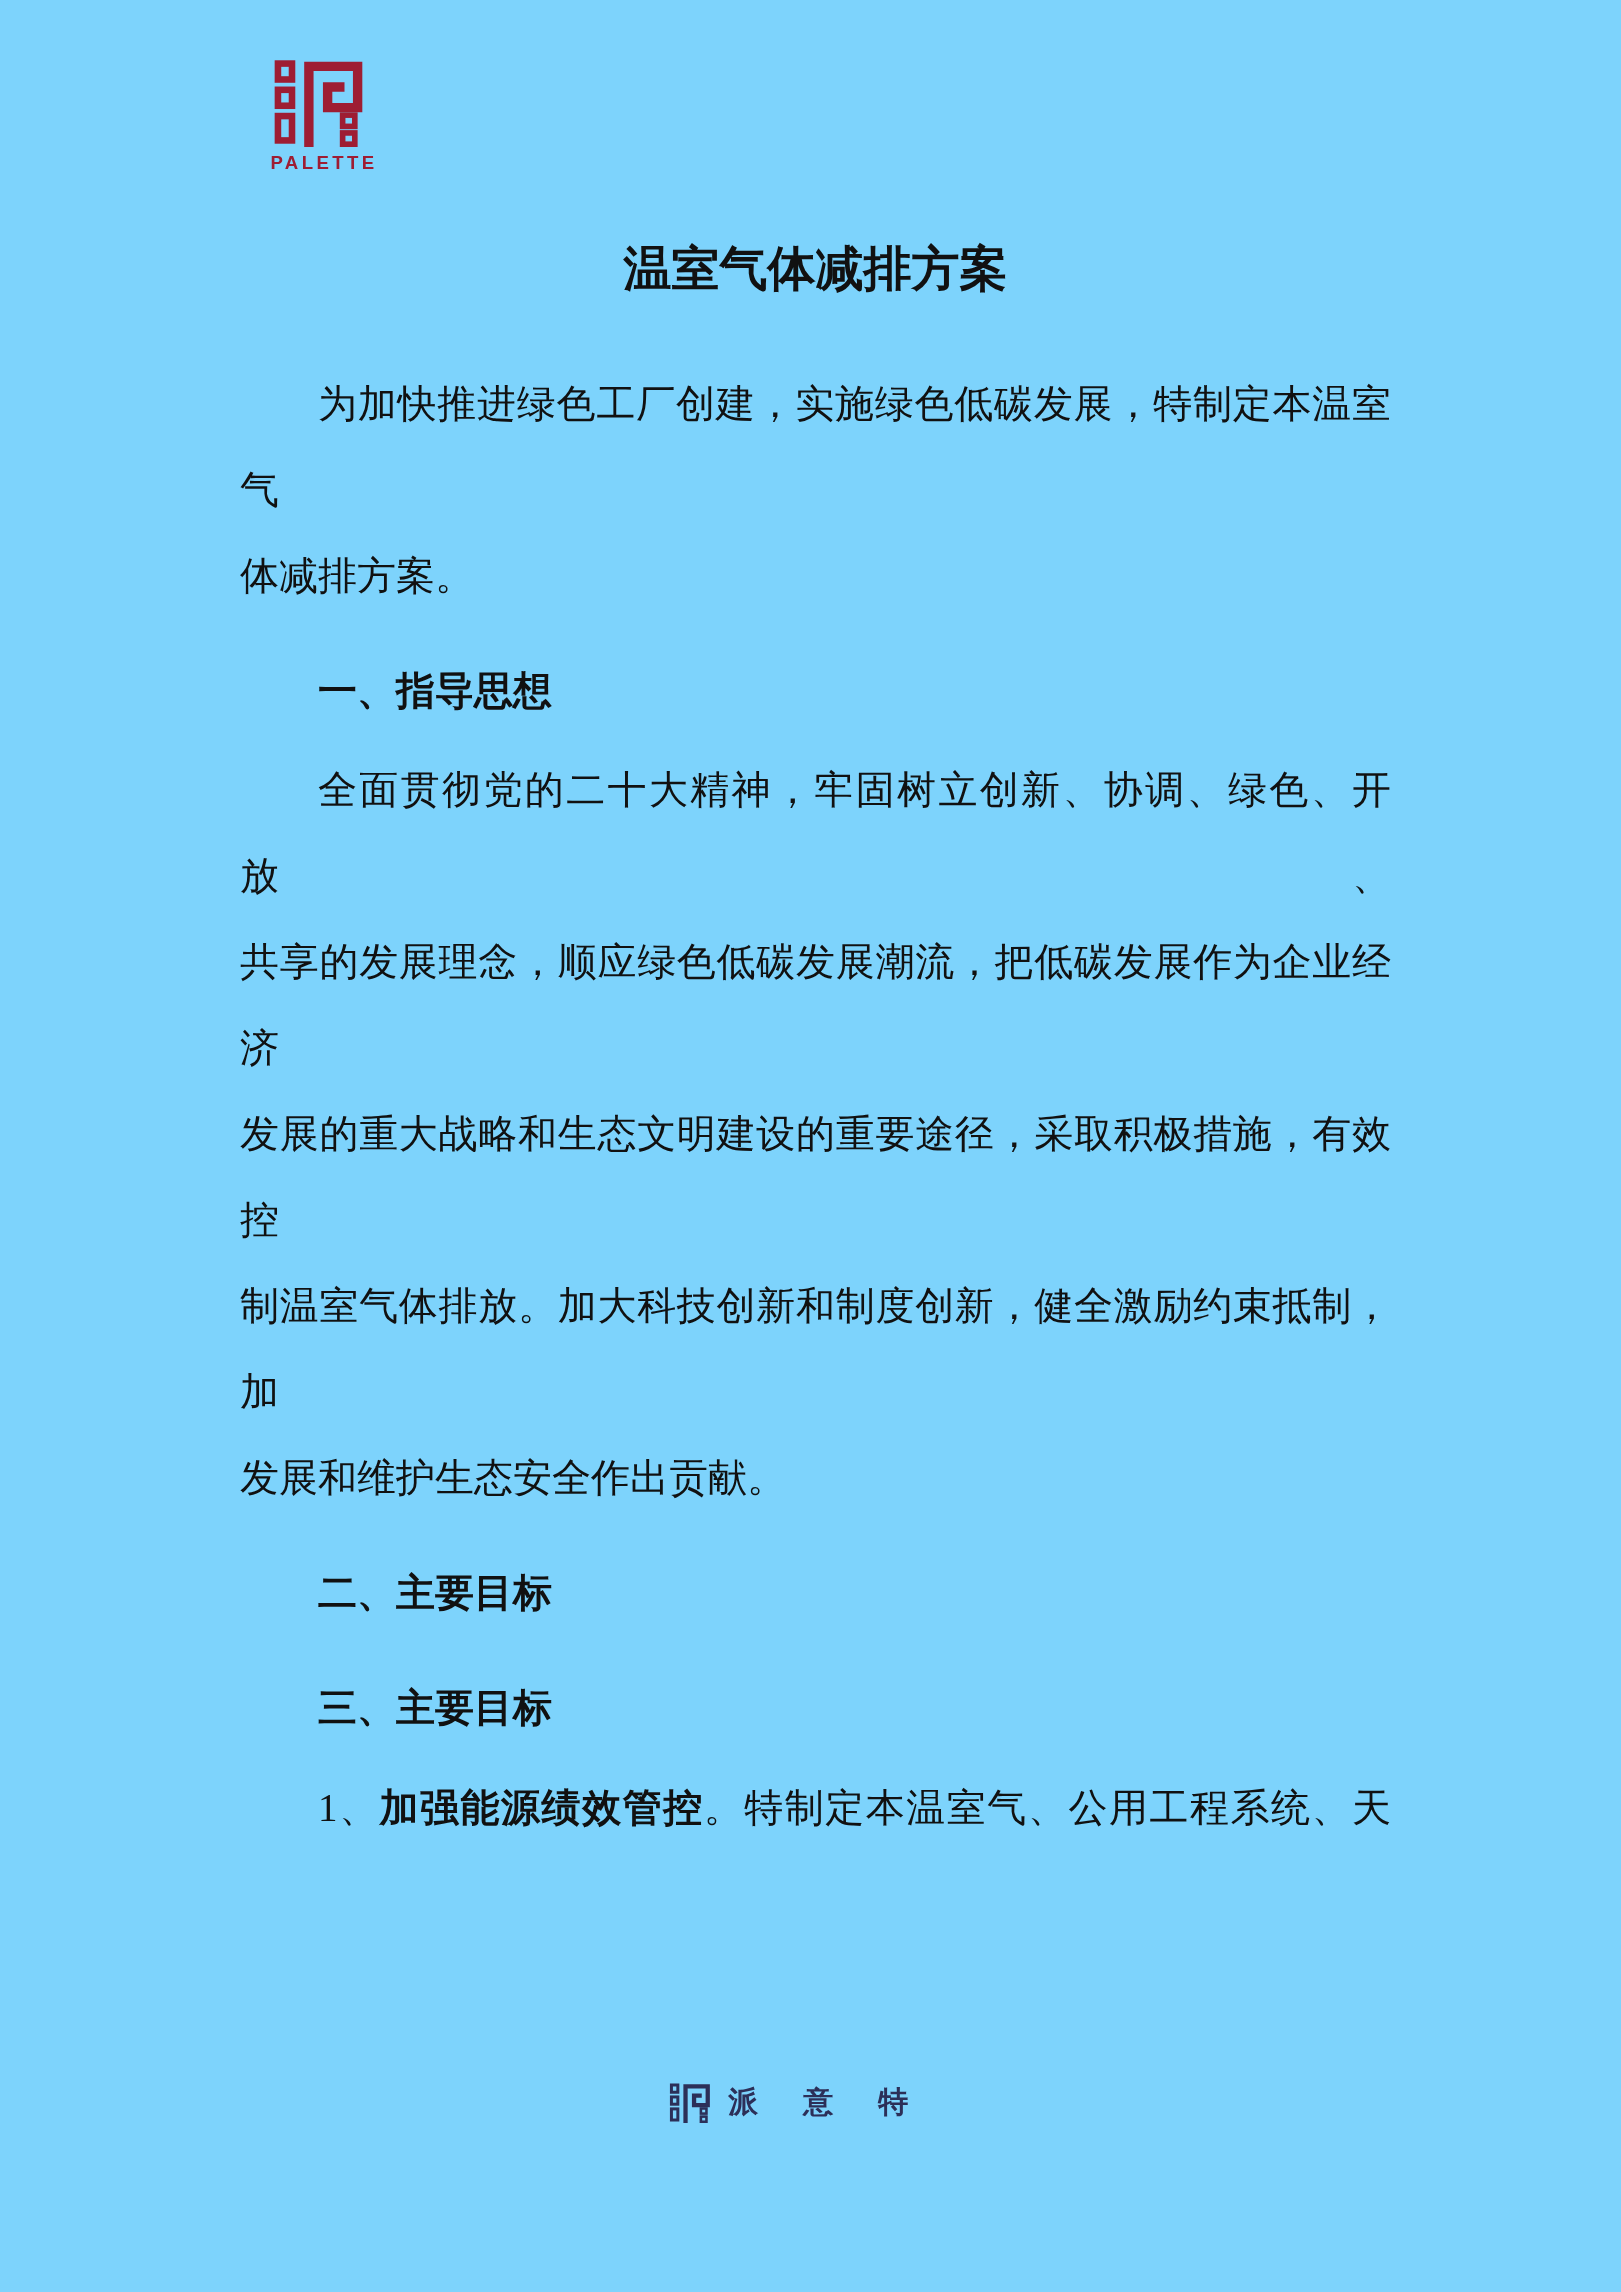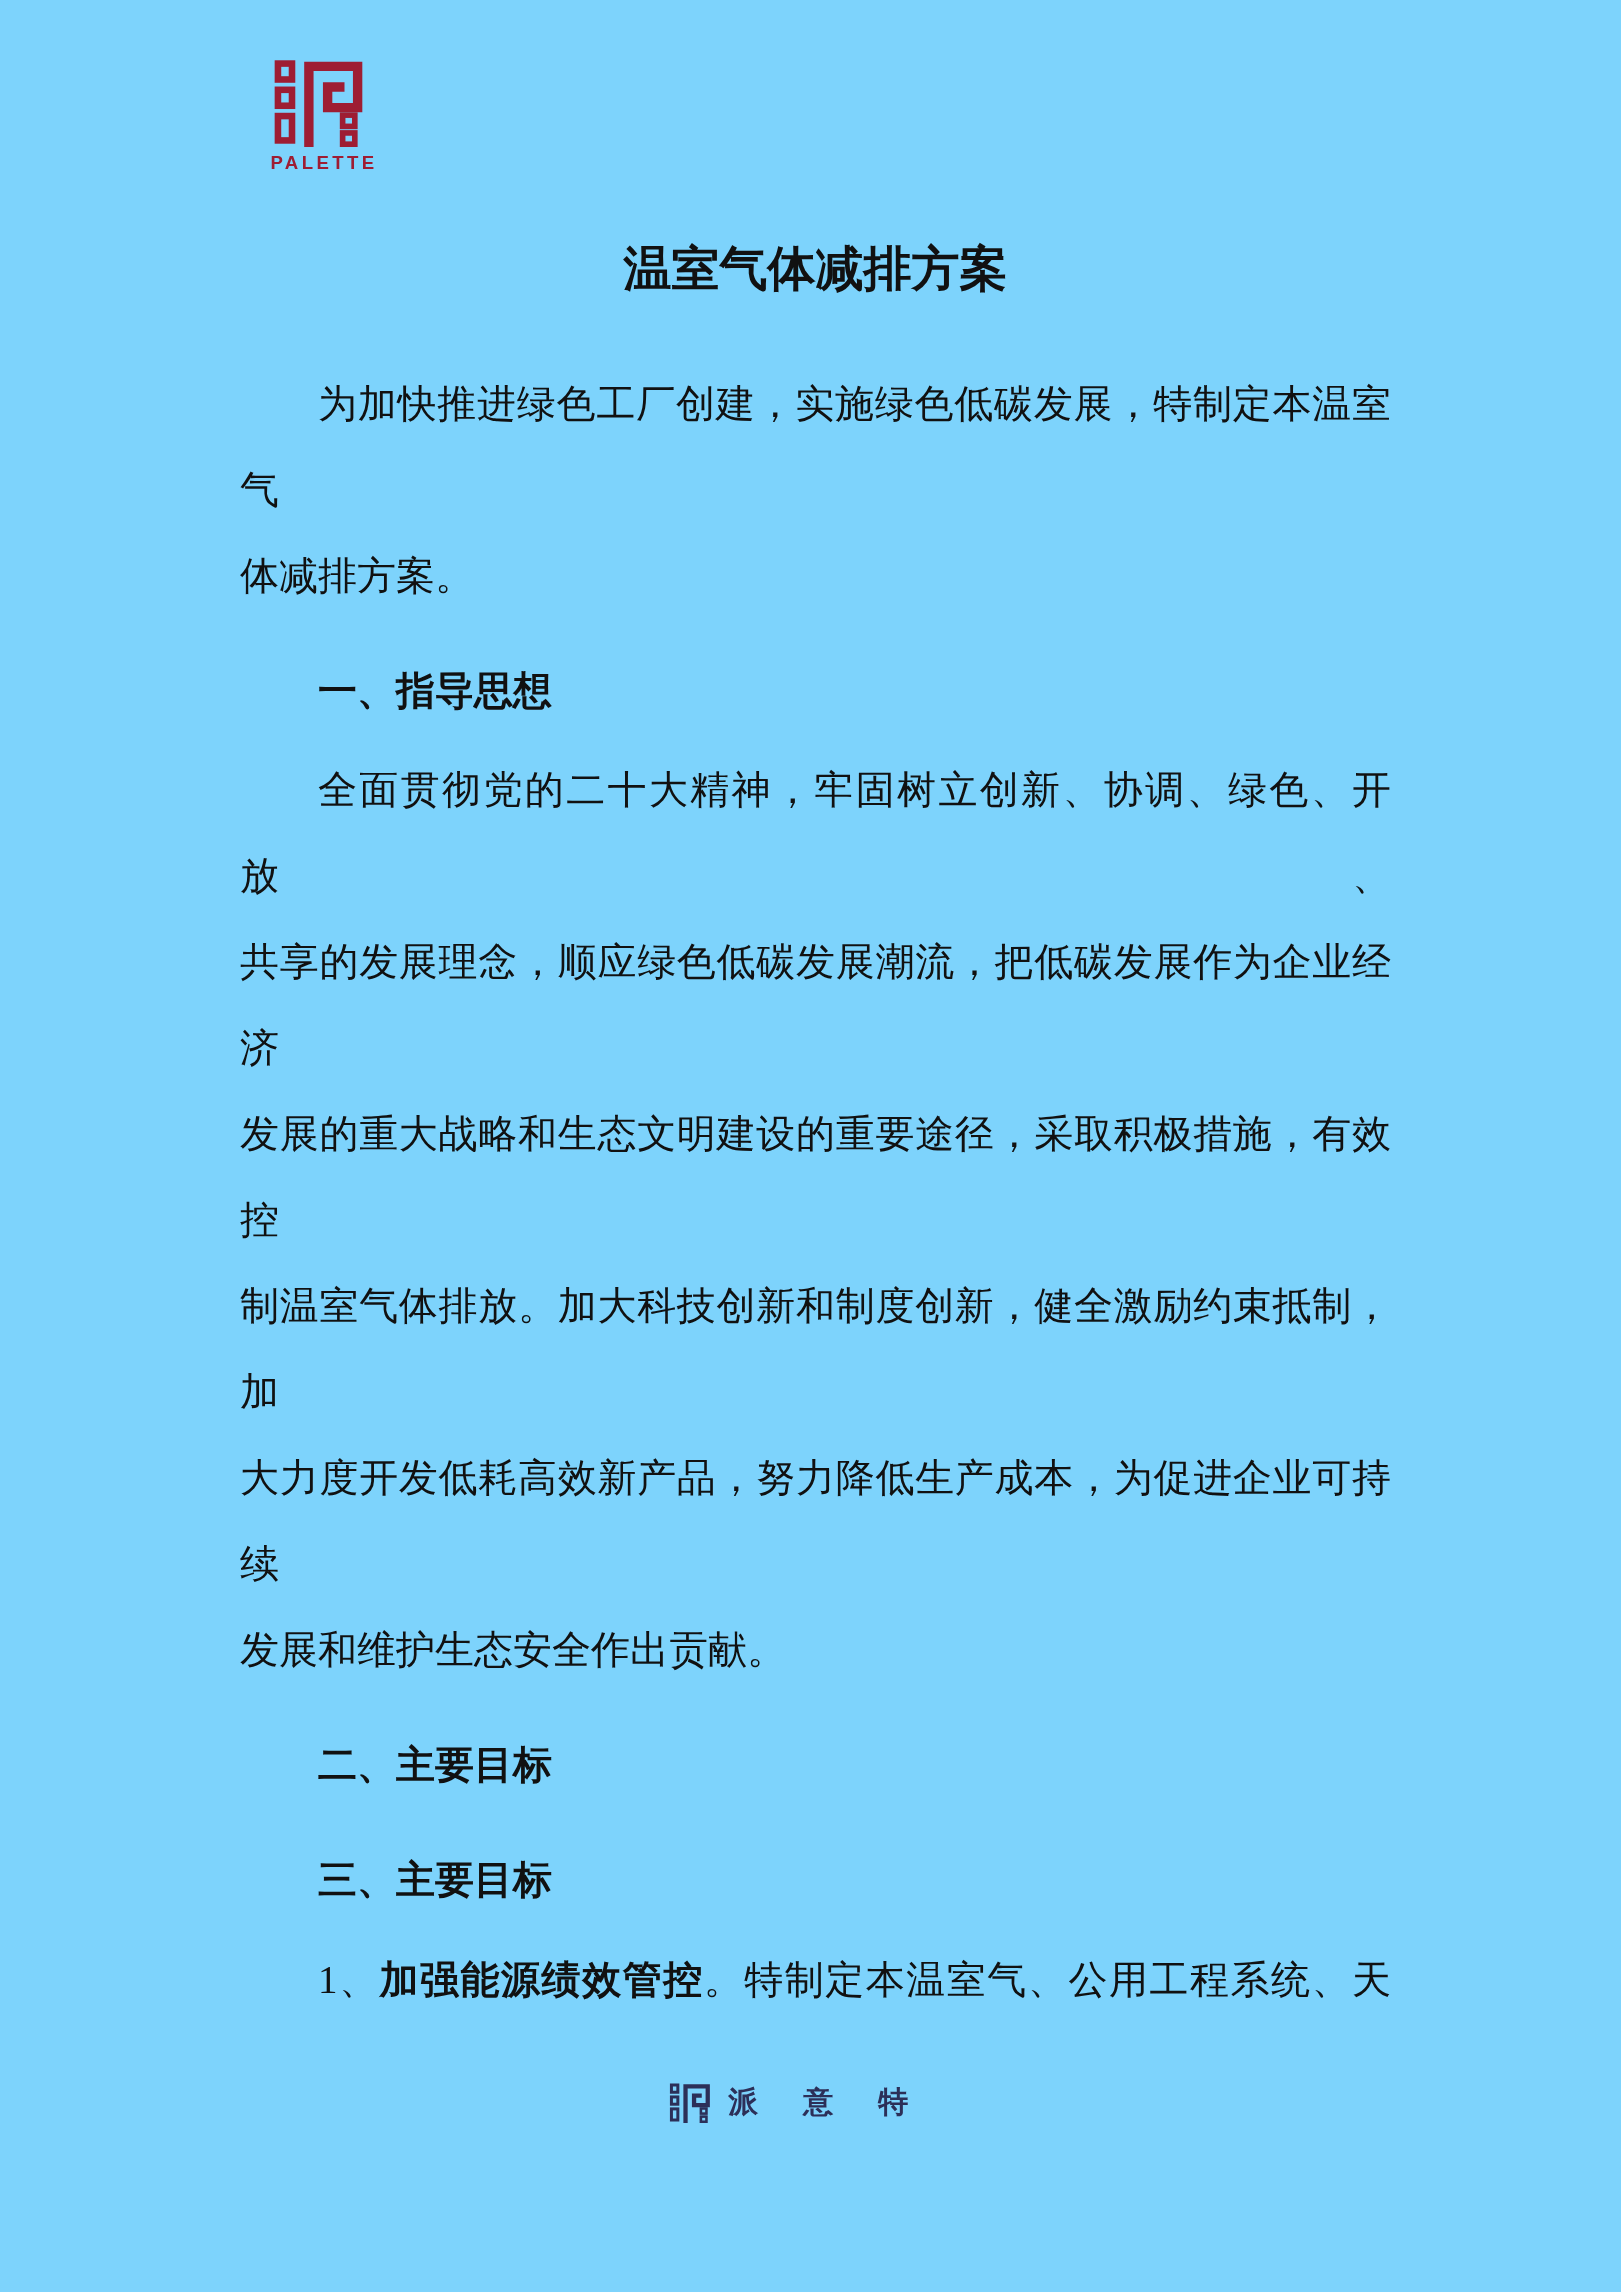--- a/index.html
+++ b/index.html
@@ -117,21 +117,20 @@
         <div class="para">
           <div class="line first"><span>为加快推进绿色工厂创建，实施绿色低碳发展，特制定本温室气</span></div>
           <div class="line last"><span>体减排方案。</span></div>
         </div>
         <div class="heading">一、指导思想</div>
         <div class="para">
           <div class="line first"><span>全面贯彻党的二十大精神，牢固树立创新、协调、绿色、开放、</span></div>
           <div class="line"><span>共享的发展理念，顺应绿色低碳发展潮流，把低碳发展作为企业经济</span></div>
           <div class="line"><span>发展的重大战略和生态文明建设的重要途径，采取积极措施，有效控</span></div>
           <div class="line"><span>制温室气体排放。加大科技创新和制度创新，健全激励约束抵制，加</span></div>
-          <div class="line"><span>大力度开发低耗高效新产品，努力降低生产成本，为促进企业可持续</span></div>
           <div class="line last"><span>发展和维护生态安全作出贡献。</span></div>
         </div>
         <div class="heading">二、主要目标</div>
         <div class="heading">三、主要目标</div>
         <div class="para">
           <div class="line first"><span>1、</span><span class="b">加强能源绩效管控</span><span>。特制定本温室气、公用工程系统、天</span></div>
         </div>
       </div>
   </div>
 

